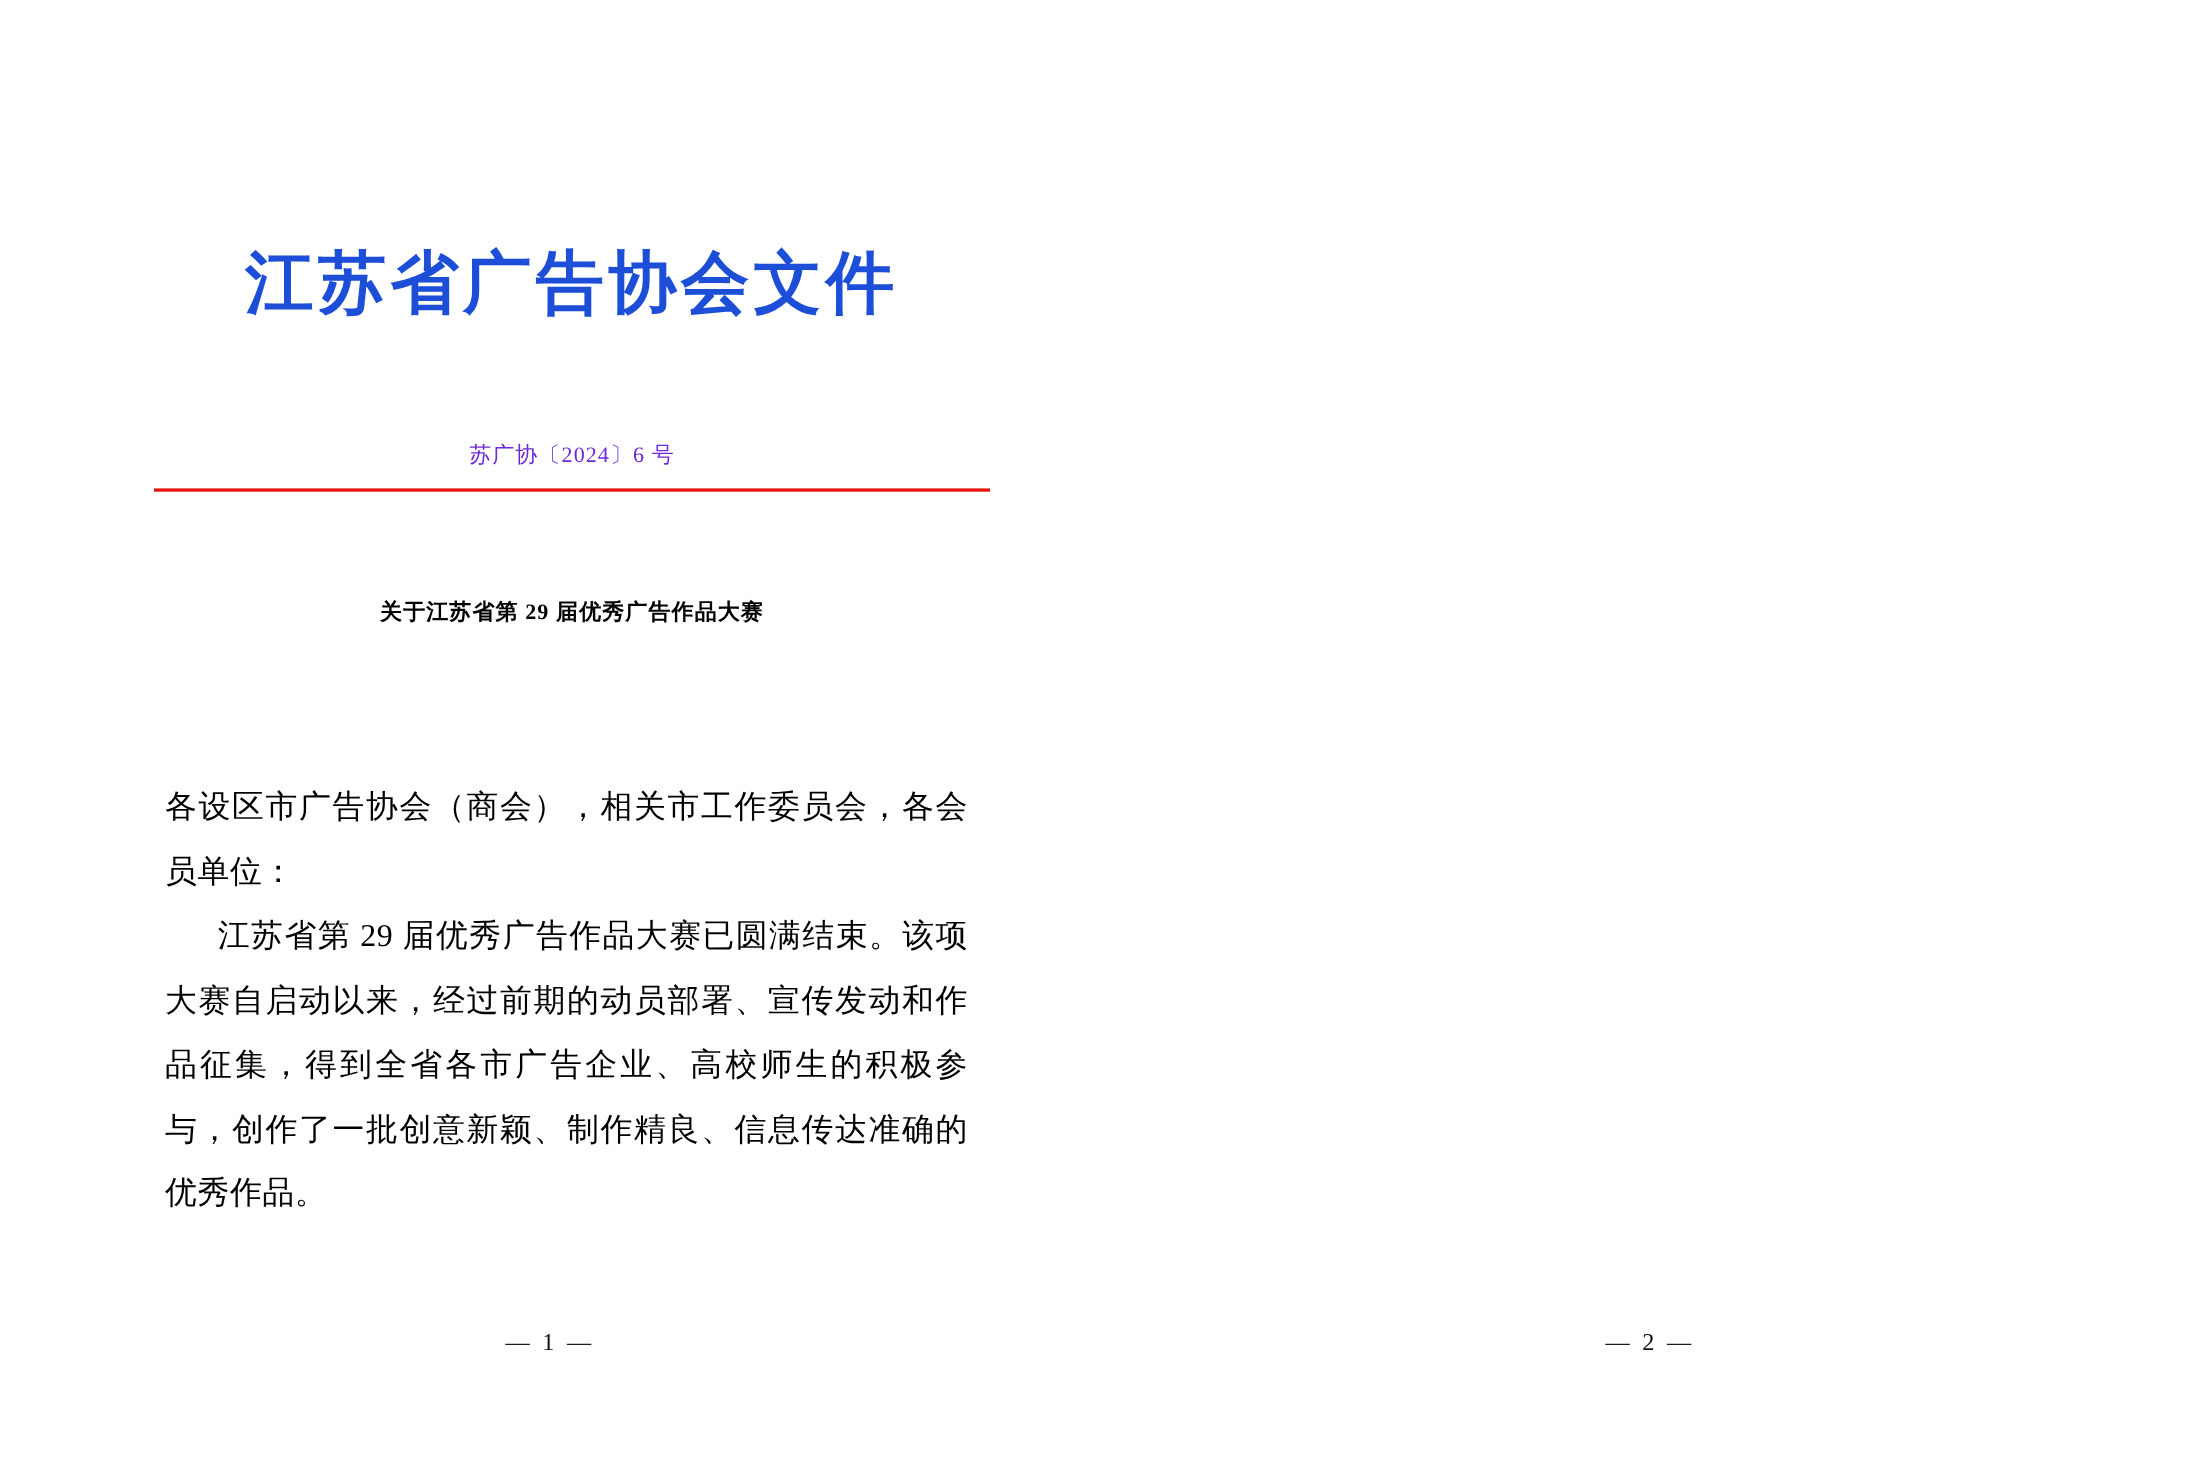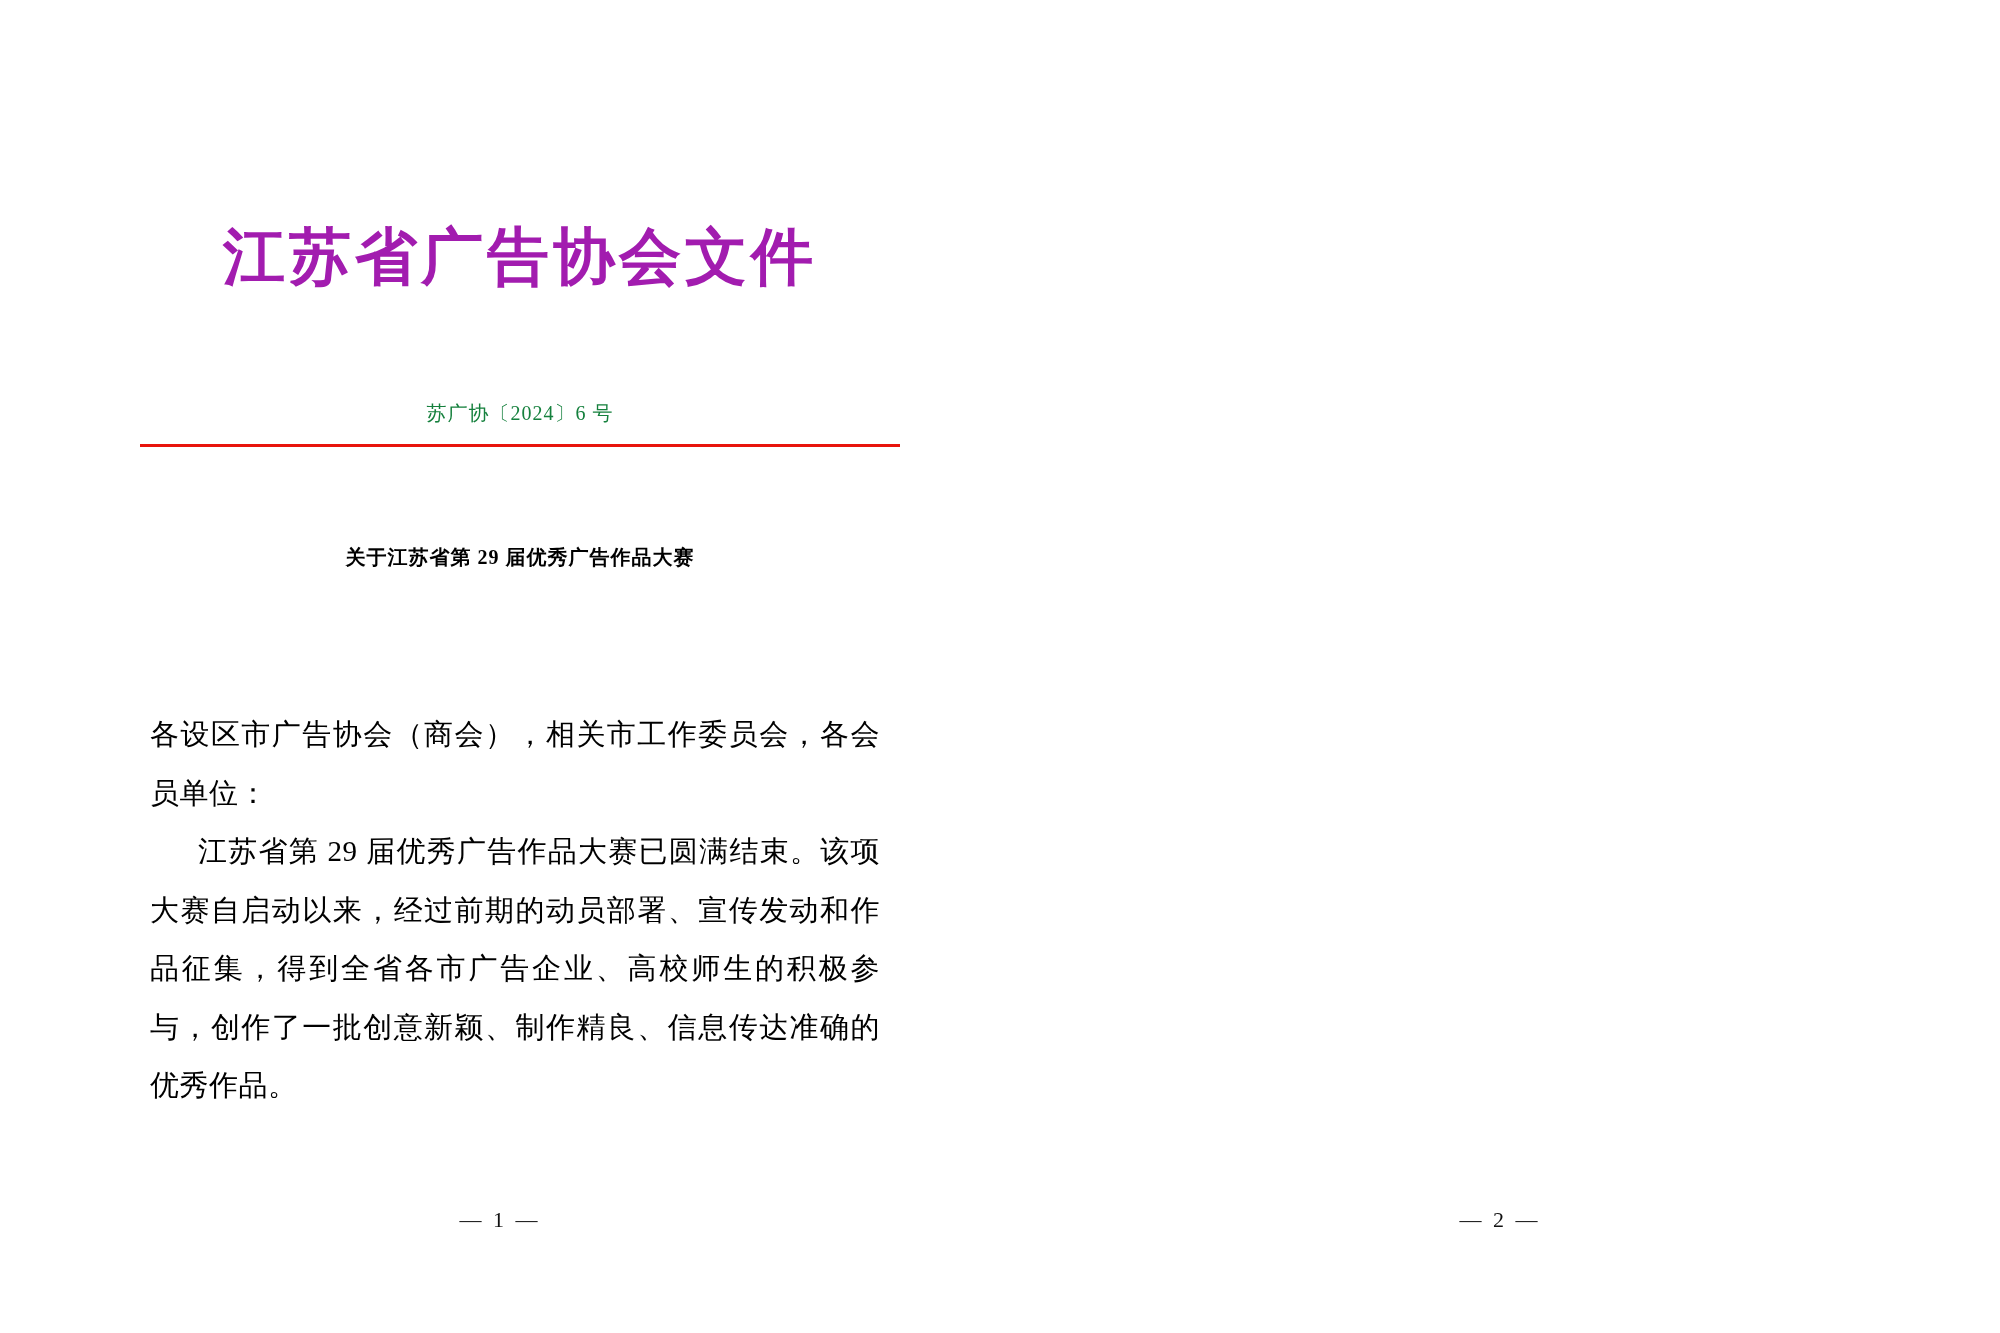--- a/index.html
+++ b/index.html
@@ -31,32 +31,32 @@
   .doc-title {
     position: absolute;
     top: 215px;
     left: 140px;
     width: 760px;
     text-align: center;
     font-family: "DejaVu Serif", "Liberation Serif", serif;
     font-weight: bold;
     font-size: 62px;
     letter-spacing: 4px;
-    color: #a21caf;
+    color: #1d4ed8;
     white-space: nowrap;
   }
   .doc-number {
     position: absolute;
     top: 400px;
     left: 140px;
     width: 760px;
     text-align: center;
     font-size: 20px;
     letter-spacing: 1px;
-    color: #15803d;
+    color: #6d28d9;
   }
   .red-rule {
     position: absolute;
     top: 444px;
     left: 140px;
     width: 760px;
     height: 3px;
     background: #e8140c;
   }
   .subject {

